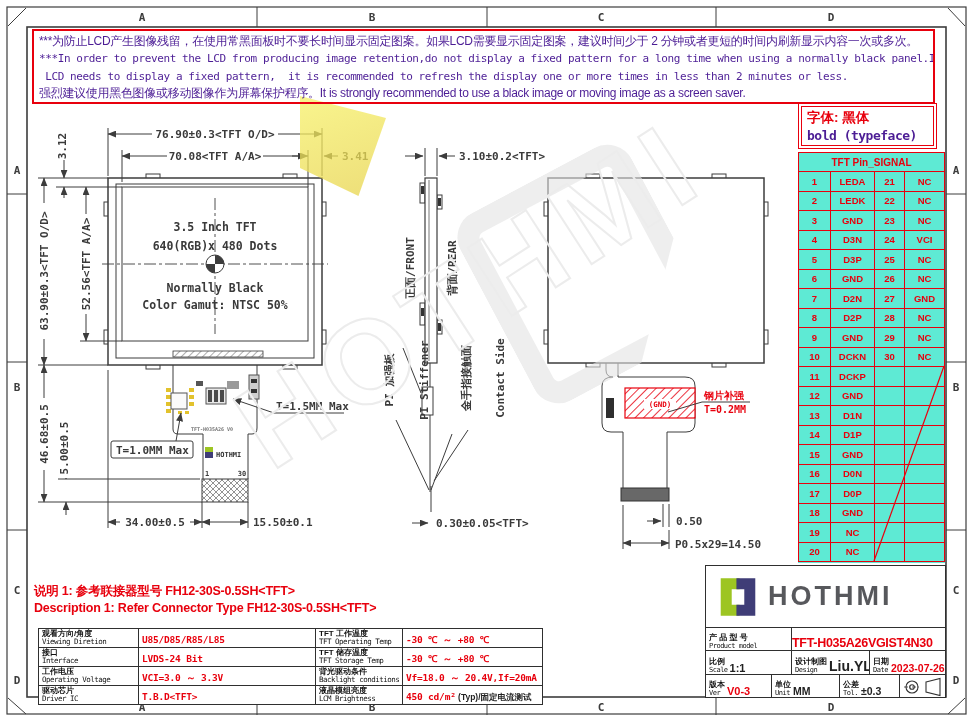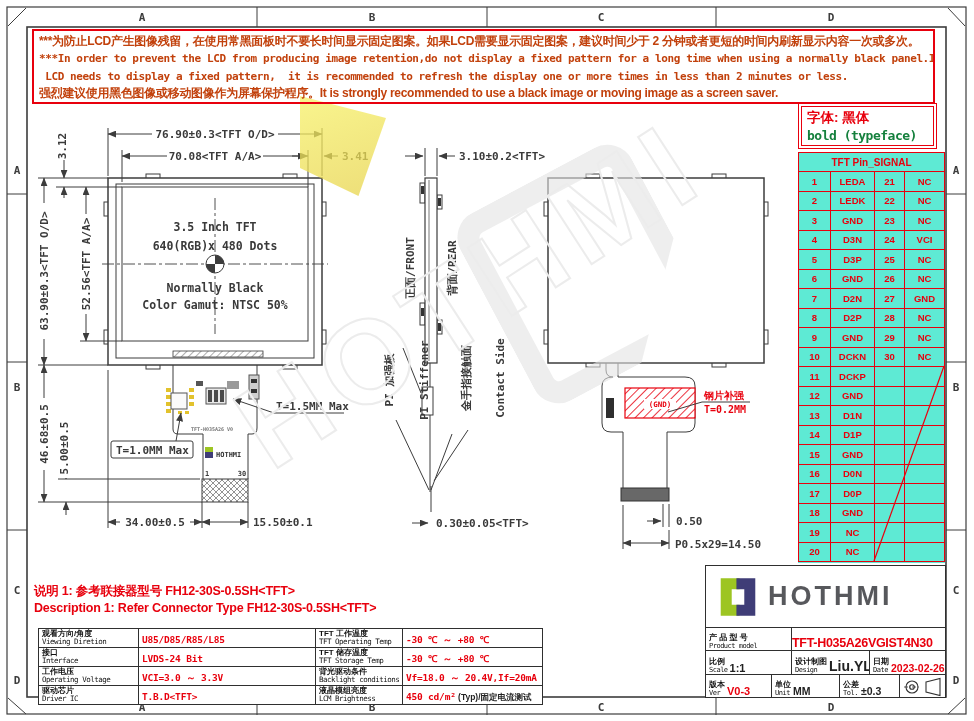--- a/index.html
+++ b/index.html
@@ -14,29 +14,29 @@
            -webkit-text-stroke:2px #ececec;white-space:nowrap;}
   .wm-yellow{left:300px;top:96px;width:86px;height:100px;opacity:.75;
              background:linear-gradient(160deg,#f7f167,#e7d34b);
              clip-path:polygon(0 0,100% 22%,68% 100%,0 72%);}
   .wm-gray{left:486px;top:168px;width:150px;height:168px;opacity:.6;
            border:22px solid #e2e2e2;border-radius:28px;transform:rotate(-28deg);
            clip-path:polygon(0 0,100% 0,100% 55%,55% 100%,0 100%);}
   
   .warning{position:absolute;left:32px;top:29px;width:903px;height:75px;z-index:3;
            border:2px solid #e8000d;padding:2px 5px;box-sizing:border-box;overflow:hidden;}
-  .w-line{color:#c2410c;font-weight:bold;white-space:pre;line-height:17.4px;
+  .w-line{color:#4c1d95;font-weight:normal;white-space:pre;line-height:17.4px;
           font-size:11px;letter-spacing:-.4px;font-family:"DejaVu Sans Mono","Liberation Mono",monospace;}
   .w-cjk{font-size:12px;letter-spacing:-.3px;font-family:"Liberation Sans","DejaVu Sans",sans-serif;}
   
   .fontbox{position:absolute;left:798px;top:103px;width:139px;height:46px;z-index:3;
            border:1.5px solid #e8000d;box-sizing:border-box;background:#fff;}
   .fontbox .inner{position:absolute;inset:2px;border:1px solid #e8000d;padding:1px 5px;}
   .fontbox .l1{color:#e8000d;font-weight:bold;font-size:13.5px;line-height:19px;white-space:nowrap;}
-  .fontbox .l2{color:#15803d;font-weight:bold;font-size:13px;line-height:18px;white-space:nowrap;
+  .fontbox .l2{color:#4c1d95;font-weight:bold;font-size:13px;line-height:18px;white-space:nowrap;
                font-family:"DejaVu Sans Mono","Liberation Mono",monospace;letter-spacing:-.5px;}
   
   .pinwrap{position:absolute;left:798px;top:152px;width:147px;height:411px;z-index:3;background:#5eead4;}
   table.pins{border-collapse:collapse;table-layout:fixed;width:147px;}
   table.pins th,table.pins td{border:1px solid #e8000d;color:#e8000d;font-weight:bold;
         font-size:9.5px;text-align:center;padding:0;height:18.5px;overflow:hidden;white-space:nowrap;}
   table.pins th{height:18px;font-size:10px;}
   .pindiag{position:absolute;left:0;top:0;pointer-events:none;}
   
   .notes{position:absolute;left:34px;top:583px;z-index:3;}
@@ -585,21 +585,21 @@
             <div class="cn">设计制图</div>
             <div class="en">Design</div>
           </div>
         <span class="tb-val" style="font-size:14px">Liu.YL</span>
       </div>
       <div class="tb-cell" style="flex:1">
         <div class="tb-lbl">
             <div class="cn">日期</div>
             <div class="en">Date</div>
           </div>
-        <span class="tb-val red" style="font-size:10.5px">2023-02-26</span>
+        <span class="tb-val red" style="font-size:10.5px">2023-07-26</span>
       </div>
     </div>
     <div class="tb-row" style="height:23px">
       <div class="tb-cell" style="width:65px">
         <div class="tb-lbl">
             <div class="cn">版本</div>
             <div class="en">Ver</div>
           </div>
         <span class="tb-val red" style="font-size:11px">V0-3</span>
       </div>

